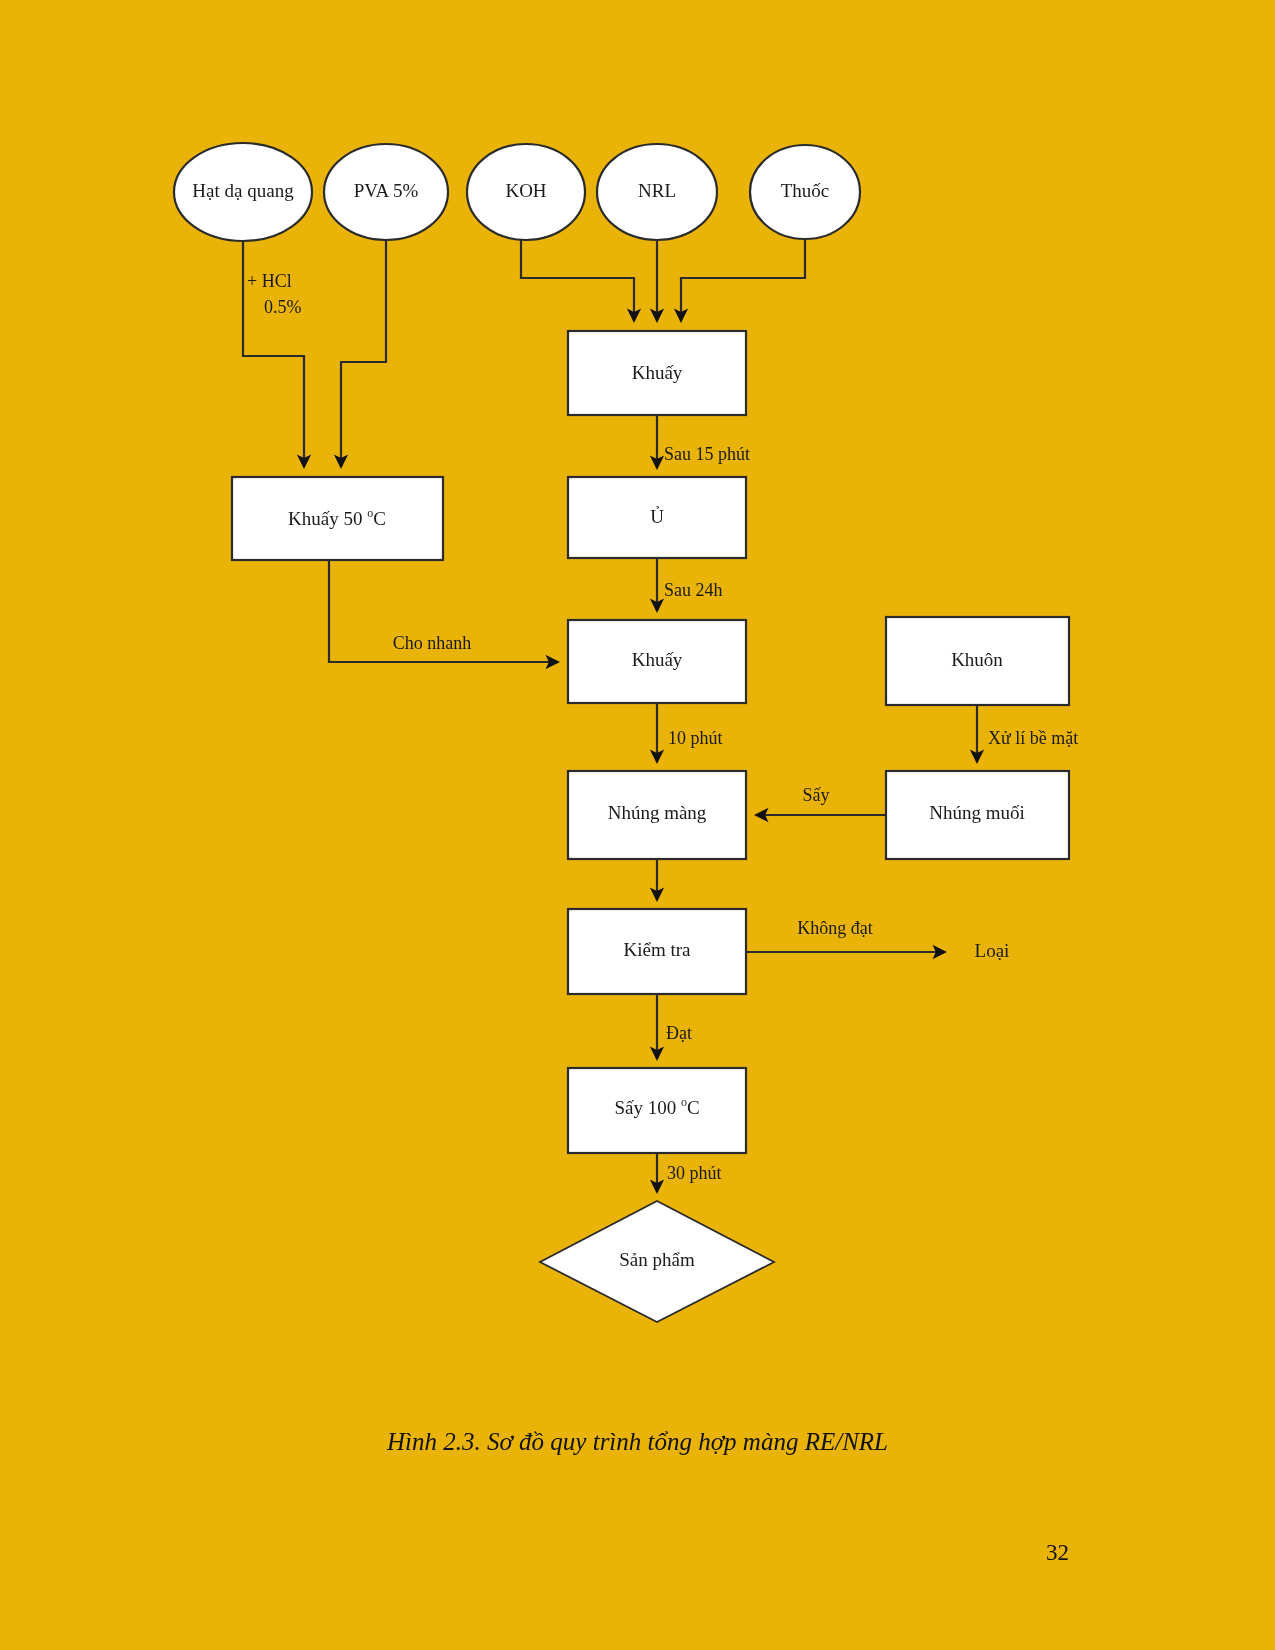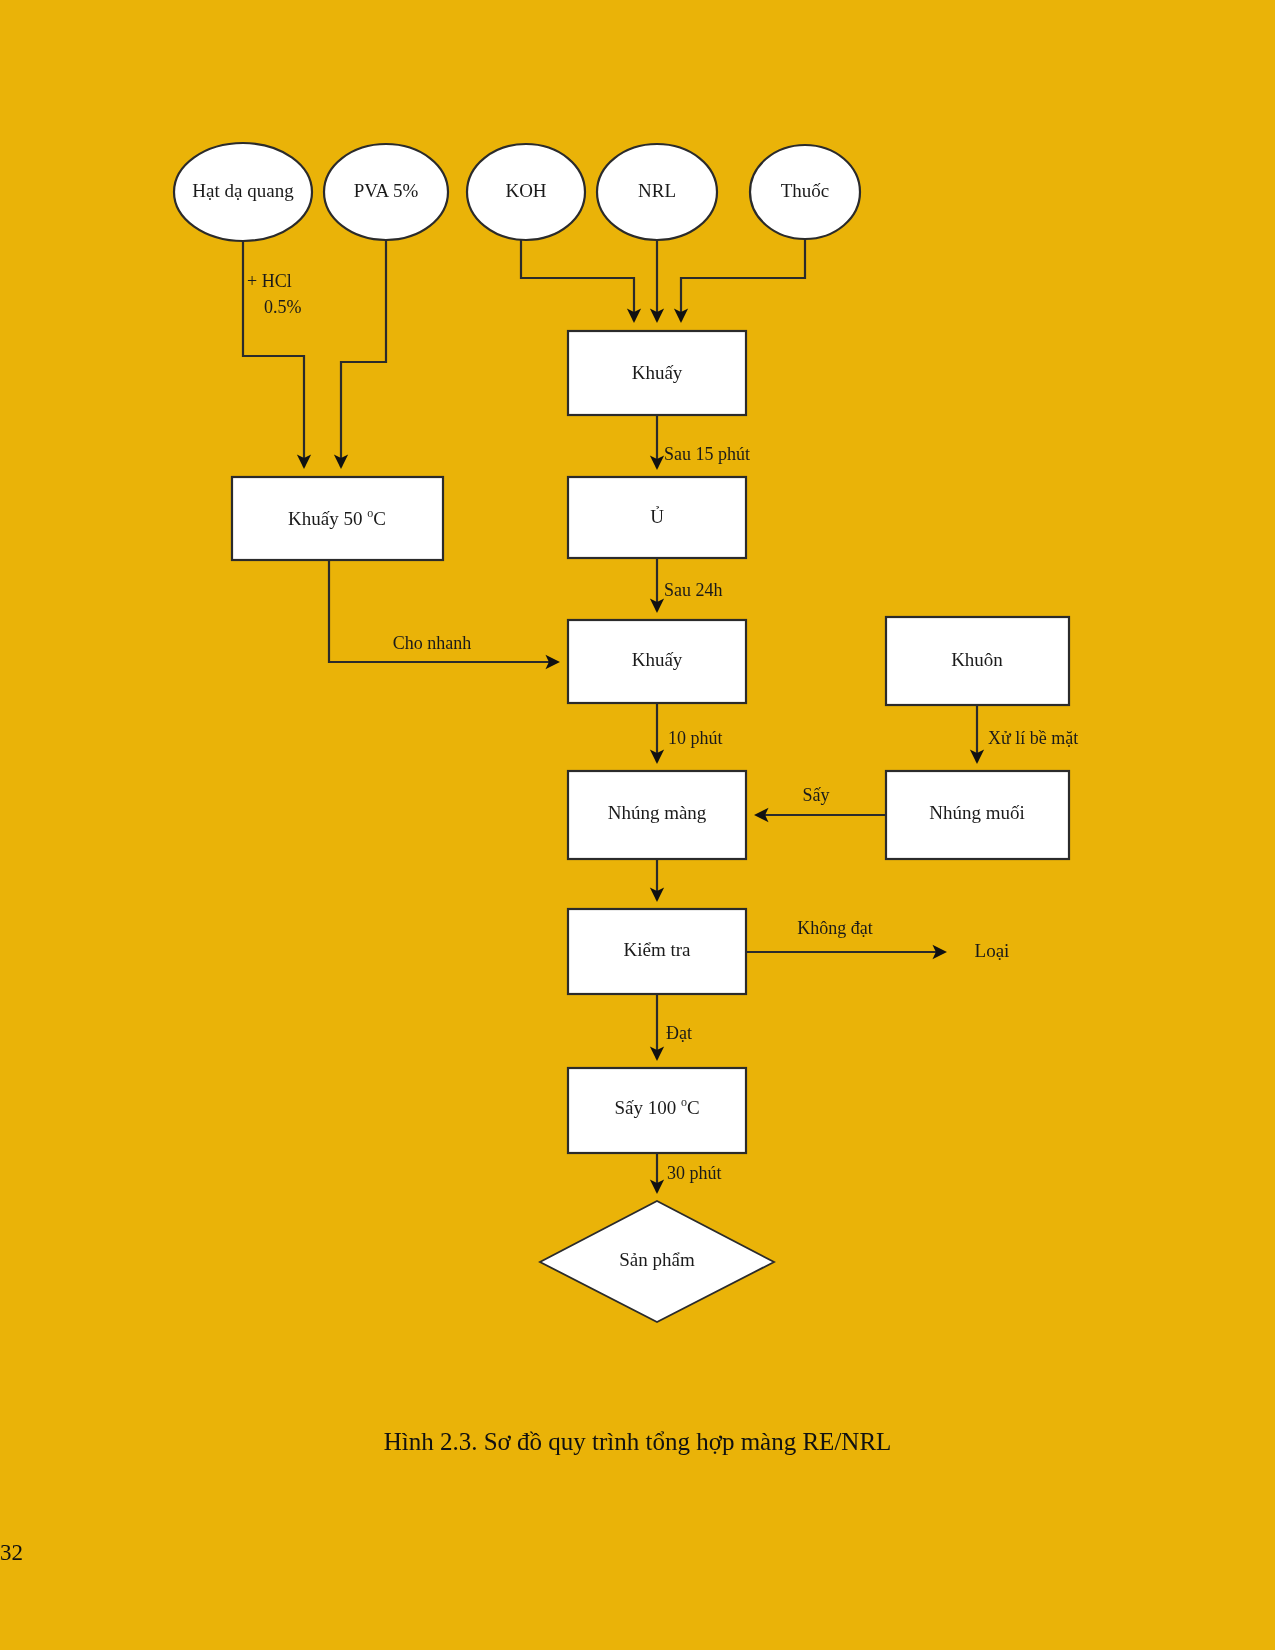--- a/index.html
+++ b/index.html
@@ -68,29 +68,30 @@
     text-anchor: middle;
     dominant-baseline: middle;
   }
   #caption {
     position: absolute;
     left: 0;
     top: 1428px;
     width: 1275px;
     text-align: center;
     font-family: "Liberation Serif", "DejaVu Serif", serif;
+    font-style: italic;
     font-size: 25px;
     color: #111111;
   }
   #page-number {
     position: absolute;
     left: 0;
     top: 1540px;
     width: 1069px;
-    text-align: left;
+    text-align: right;
     font-family: "Liberation Serif", "DejaVu Serif", serif;
     font-size: 23px;
     color: #111111;
   }
 </style>
 </head>
 <body>
 
 <div id="page">
 

